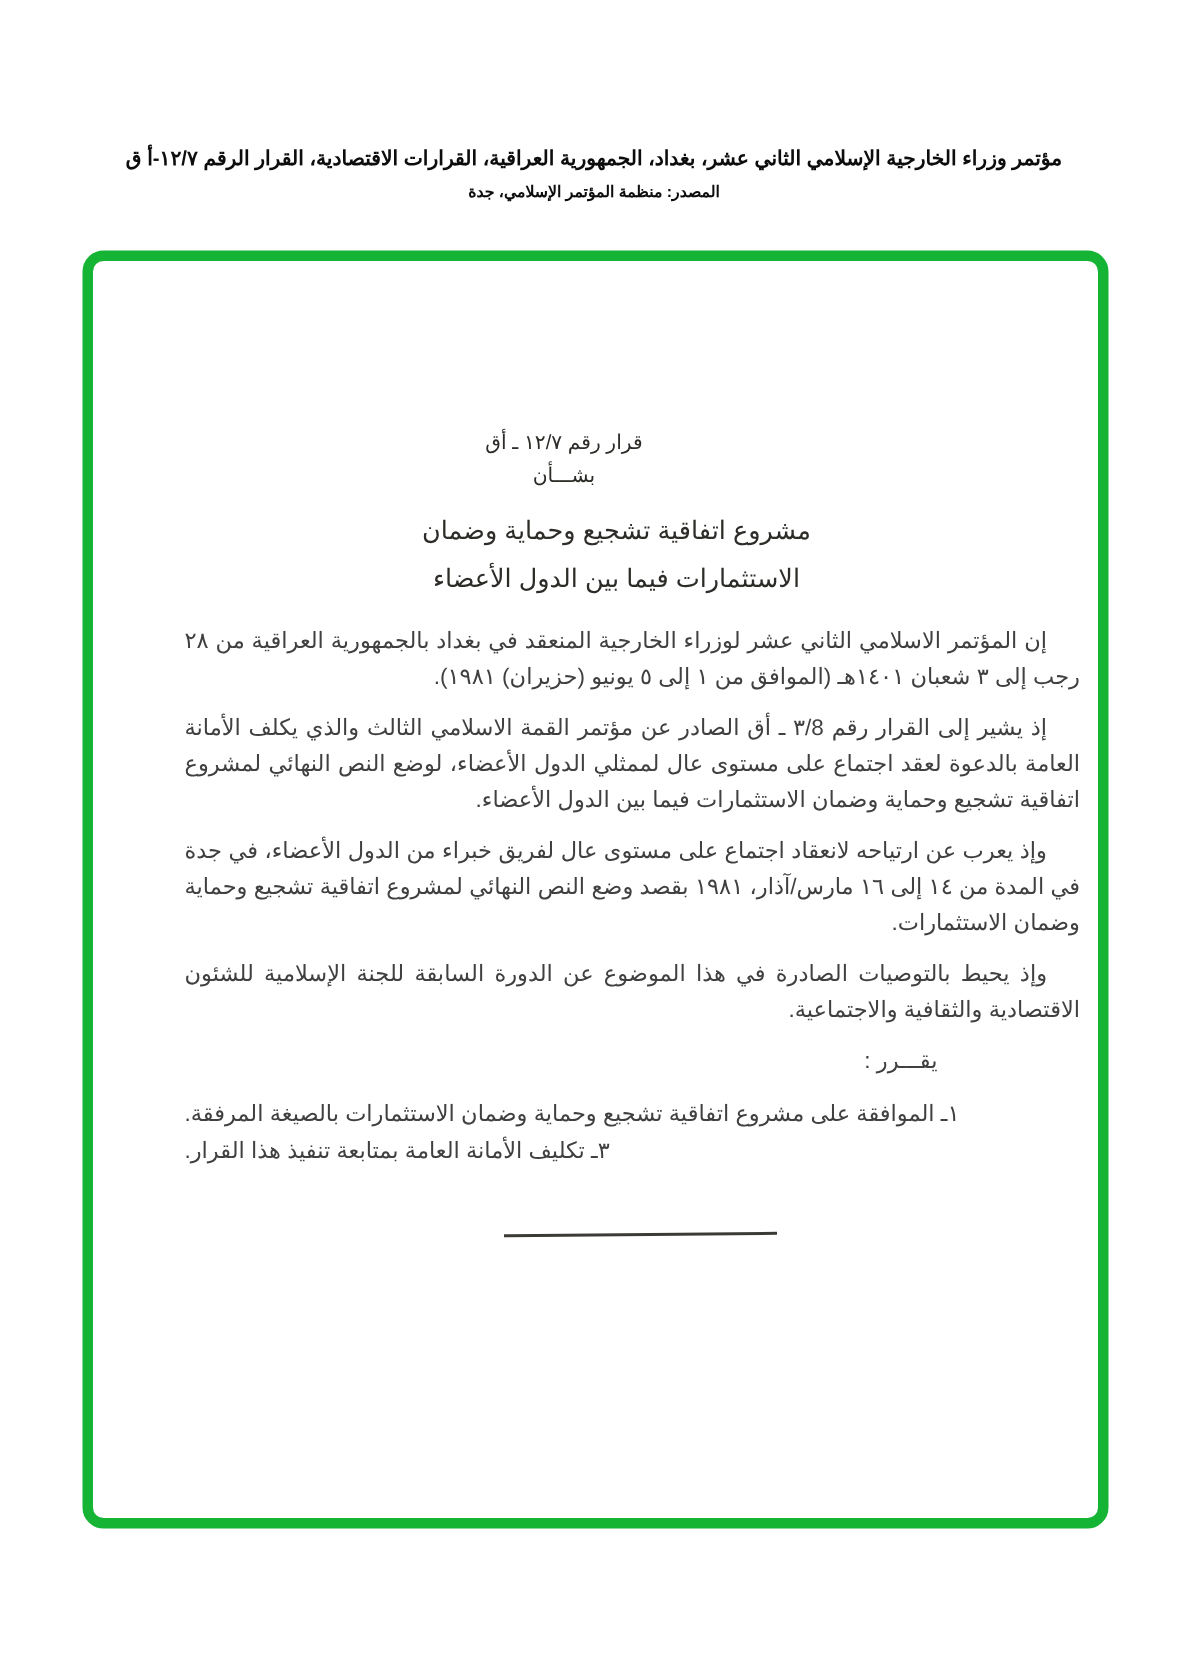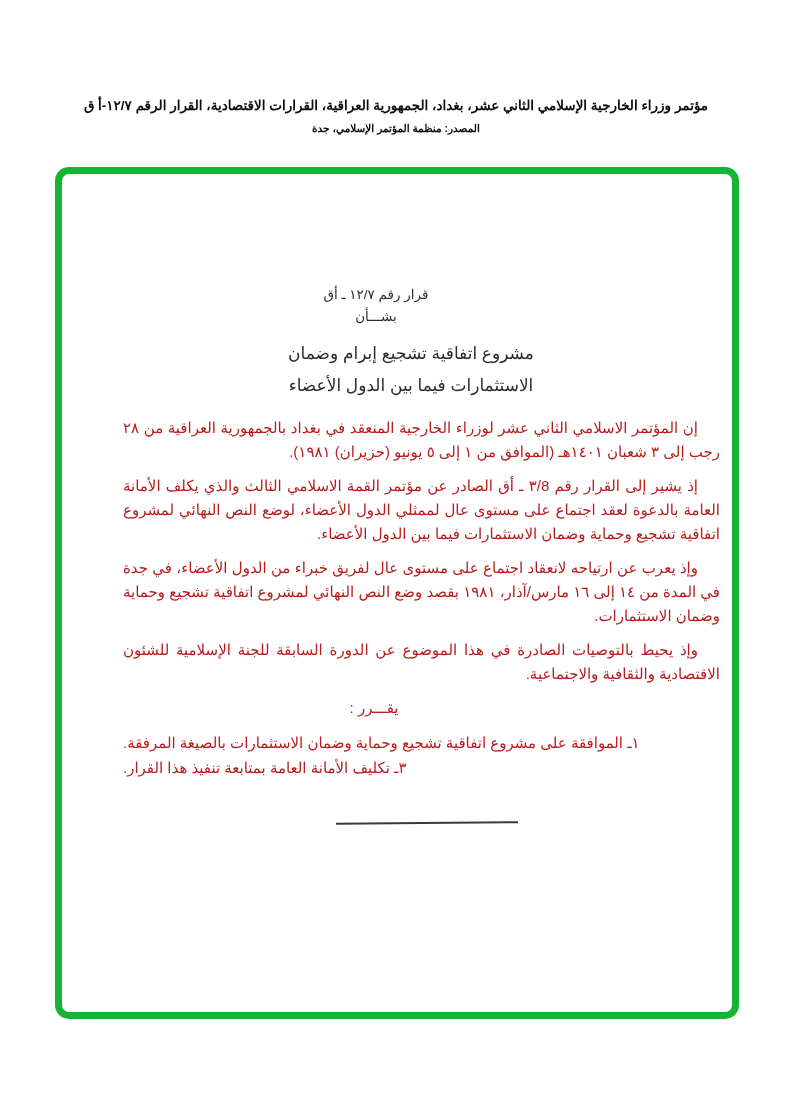--- a/index.html
+++ b/index.html
@@ -69,21 +69,21 @@
     line-height:24px;
     text-align:justify;
   }
   .body p{
     margin:0 0 10px 0;
     text-indent:22px;
   }
   .body p.decides{
     text-indent:0;
     padding-right:95px;
-    text-align:center;
+    text-align:right;
     margin-bottom:10px;
   }
   .decisions p{
     margin:0;
     text-indent:0;
     text-align:left;
     line-height:25px;
   }
   .end-rule{
     width:182px;
@@ -103,25 +103,25 @@
     <div class="h2">المصدر: منظمة المؤتمر الإسلامي، جدة</div>
   </div>
 
   <div class="frame" style="border-color: rgb(22, 180, 53);">
     <div class="content" style="color: rgb(46, 44, 40); padding-left: 28px;">
 
       <div class="title-block">
         <div class="title-sm">قرار رقم ١٢/٧ ـ أق</div>
         <div class="title-sm">بشـــأن</div>
         <div class="title-gap"></div>
-        <div class="title-lg">مشروع اتفاقية تشجيع إبرام وضمان</div>
+        <div class="title-lg">مشروع اتفاقية تشجيع وحماية وضمان</div>
         <div class="title-lg">الاستثمارات فيما بين الدول الأعضاء</div>
       </div>
 
-      <div class="body" style="color: #b91c1c;">
+      <div class="body" style="color: #404040;">
         <p>إن المؤتمر الاسلامي الثاني عشر لوزراء الخارجية المنعقد في بغداد بالجمهورية العراقية من ٢٨ رجب إلى ٣ شعبان ١٤٠١هـ (الموافق من ١ إلى ٥ يونيو (حزيران) ١٩٨١).</p>
         <p>إذ يشير إلى القرار رقم ٣/8 ـ أق الصادر عن مؤتمر القمة الاسلامي الثالث والذي يكلف الأمانة العامة بالدعوة لعقد اجتماع على مستوى عال لممثلي الدول الأعضاء، لوضع النص النهائي لمشروع اتفاقية تشجيع وحماية وضمان الاستثمارات فيما بين الدول الأعضاء.</p>
         <p>وإذ يعرب عن ارتياحه لانعقاد اجتماع على مستوى عال لفريق خبراء من الدول الأعضاء، في جدة في المدة من ١٤ إلى ١٦ مارس/آذار، ١٩٨١ بقصد وضع النص النهائي لمشروع اتفاقية تشجيع وحماية وضمان الاستثمارات.</p>
         <p>وإذ يحيط بالتوصيات الصادرة في هذا الموضوع عن الدورة السابقة للجنة الإسلامية للشئون الاقتصادية والثقافية والاجتماعية.</p>
 
         <p class="decides">يقـــرر :</p>
 
         <div class="decisions">
           <p>١ـ الموافقة على مشروع اتفاقية تشجيع وحماية وضمان الاستثمارات بالصيغة المرفقة.</p>
           <p>٣ـ تكليف الأمانة العامة بمتابعة تنفيذ هذا القرار.</p>

